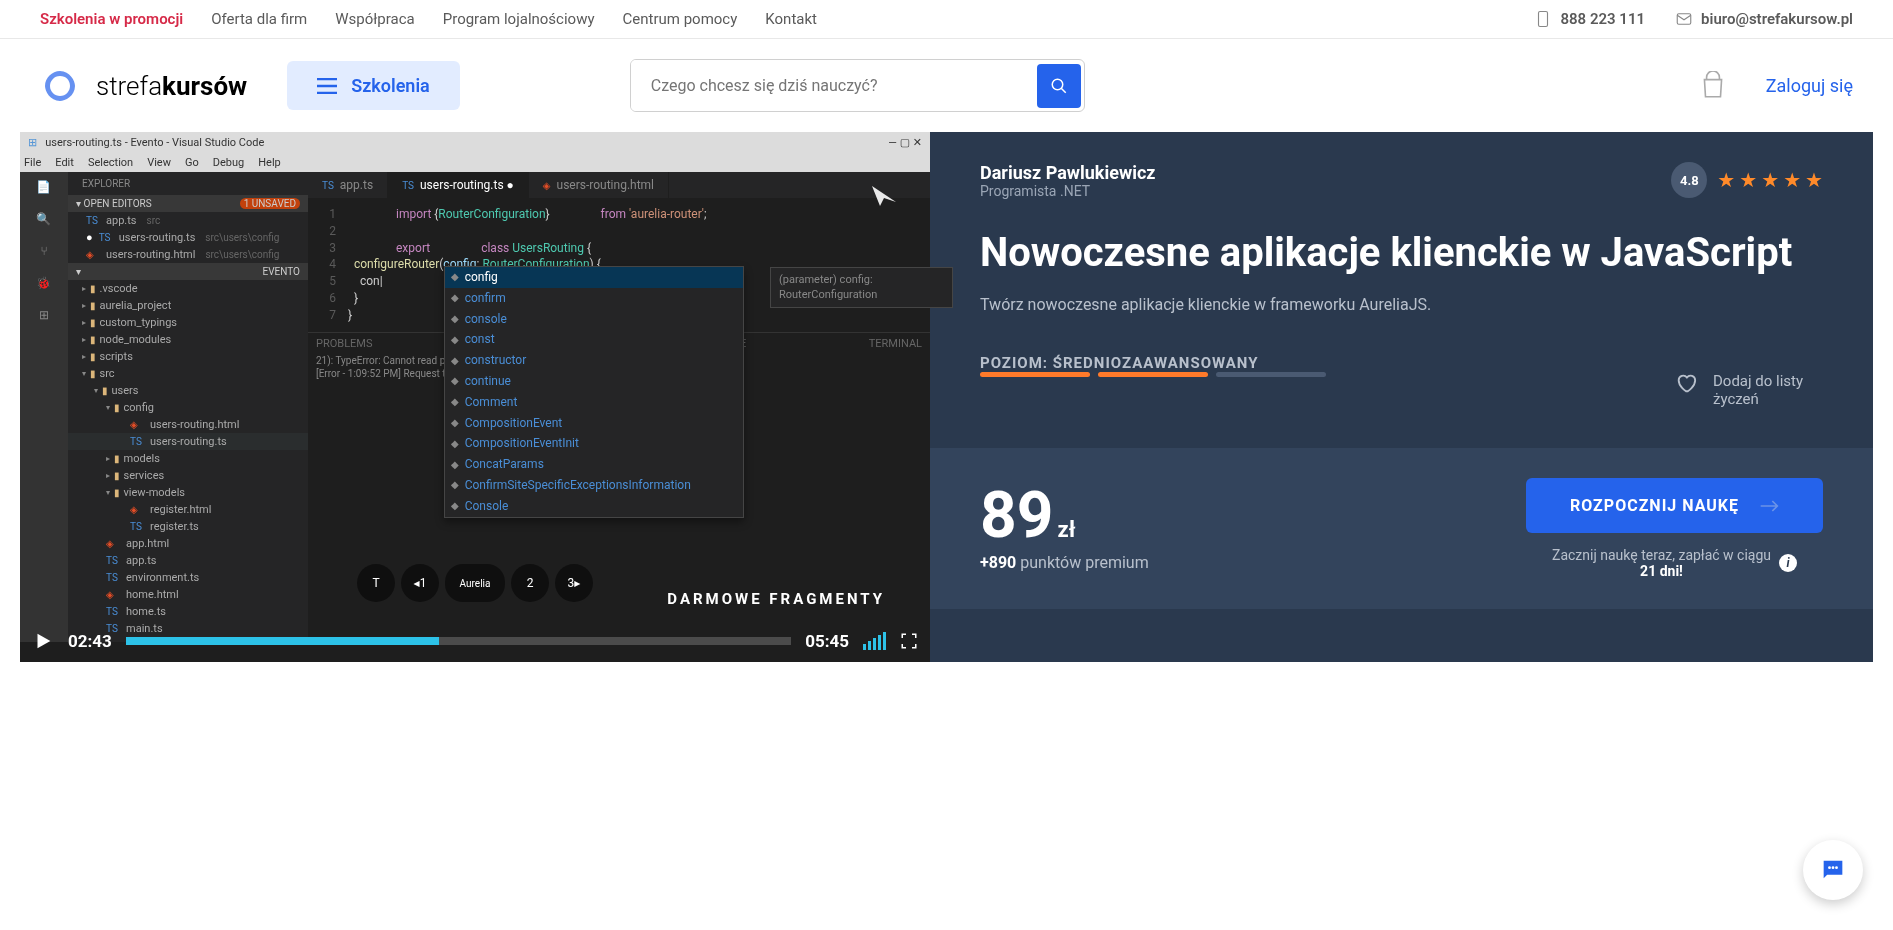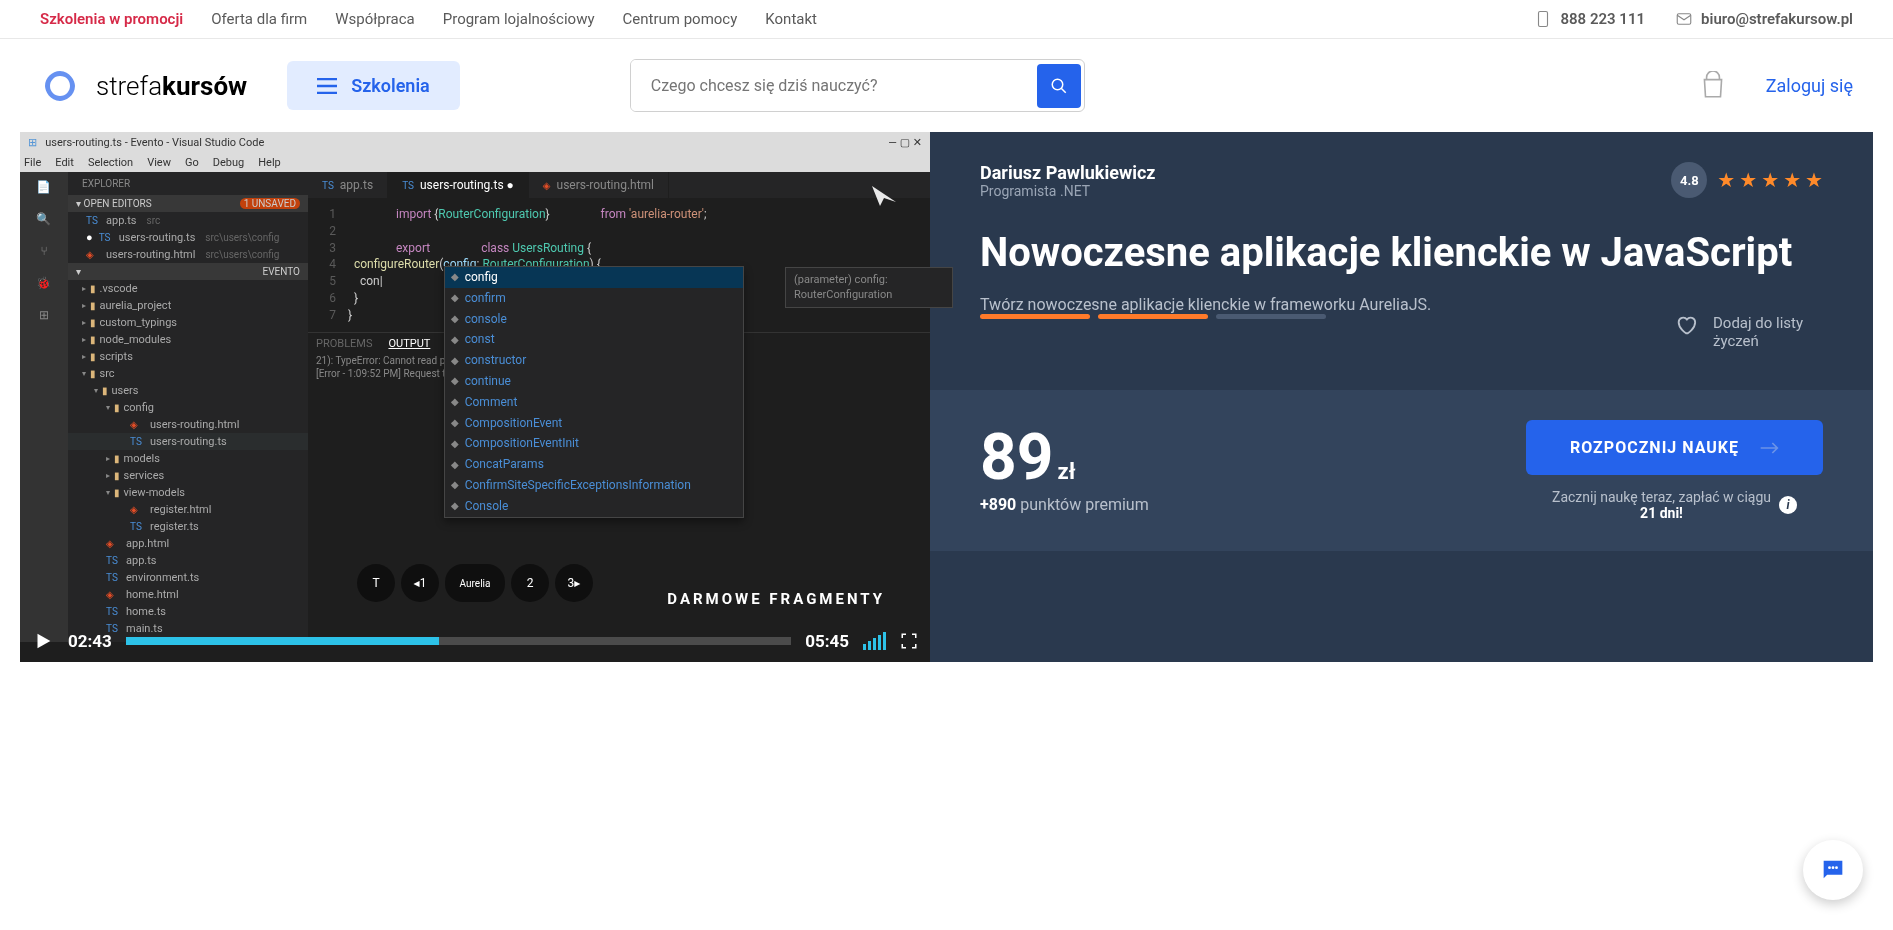--- a/index.html
+++ b/index.html
@@ -51,23 +51,23 @@
 .tab .ts { color: #4a8ed6; font-size: 10px; }
 .tab .html { color: #e44d26; font-size: 10px; }
 .code { padding: 8px 0; line-height: 1.4; position: relative; }
 .code-line { display: flex; }
 .line-num { width: 40px; text-align: right; color: #5a5a5a; padding-right: 12px; user-select: none; }
 .kw { color: #c586c0; margin-left: 48px; } .cls { color: #4ec9b0; } .str { color: #ce9178; } .fn { color: #dcdcaa; } .var { color: #9cdcfe; }
 .intellisense { position: absolute; left: 136px; top: 68px; background: #252526; border: 1px solid #454545; width: 300px; box-shadow: 0 4px 8px rgba(0,0,0,0.4);}
 .intellisense-item { padding: 2px 6px; font-size: 12px; color: #4a8ed6; display: flex; align-items: center; gap: 6px;}
 .intellisense-item.sel { background: #073655; color: #fff;}
 .intellisense-item .ii { color: #888; font-size: 10px;}
-.intellisense-side { position: absolute; right: -210px; top: 0; background: #252526; border: 1px solid #454545; padding: 4px 8px; color: #888; font-size: 11px; width: 168px;}
+.intellisense-side { position: absolute; right: -210px; top: 0; background: #252526; border: 1px solid #454545; padding: 4px 8px; color: #888; font-size: 11px; width: 183px;}
 .output-panel { height: 80px; background: #1e1e1e; border-top: 1px solid #333; padding: 4px 8px; font-size: 11px; color: #aaa;}
-.output-tabs { display: flex; gap: 16px; padding-bottom: 4px;}
+.output-tabs { display: flex; gap: 4px; padding-bottom: 4px; justify-content: space-between;}
 .output-tabs span { color: #666; cursor: pointer;}
 .output-tabs span.act { color: #fff; text-decoration: underline;}
 .output-text { color: #888; font-size: 10px; line-height: 1.3; overflow: hidden; }
 .watermark { position: absolute; right: 30px; top: 50px; color: #fff; opacity: 0.9; }
 .watermark svg { width: 32px; height: 32px; }
 .fragment-label { position: absolute; right: 45px; bottom: 54px; color: #fff; font-weight: 700; letter-spacing: 3px; font-size: 15px; }
 .floating-controls { position: absolute; left: 50%; transform: translateX(-50%); bottom: 60px; display: flex; gap: 6px; align-items: center;}
 .fc-btn { width: 38px; height: 38px; border-radius: 50%; background: rgba(0,0,0,0.5); color: #fff; display: flex; align-items: center; justify-content: center; font-size: 12px;}
 
 .video-controls { position: absolute; bottom: 0; left: 0; right: 0; height: 42px; display: flex; align-items: center; padding: 0 12px; gap: 14px; color: #fff; }
@@ -345,20 +345,21 @@
           <span>★</span>
             <span>★</span>
             <span>★</span>
             <span>★</span>
             <span>★</span>
         </div>
       </div>
     </div>
     <h1 class="course-title">Nowoczesne aplikacje klienckie w JavaScript</h1>
     <p class="course-desc">Twórz nowoczesne aplikacje klienckie w frameworku AureliaJS.</p>
+    <div class="level-label">POZIOM: ŚREDNIOZAAWANSOWANY</div>
     <div class="level-row">
       <div class="level-bars">
         <div class="level-bar filled"></div>
         <div class="level-bar filled"></div>
         <div class="level-bar"></div>
       </div>
       <div class="wishlist">
         <svg width="22" height="22" viewBox="0 0 24 24" fill="none" stroke="#b8c0cc" stroke-width="2">
             <path d="M12 21s-8-5-8-12a5 5 0 019-3 5 5 0 019 3c0 7-8 12-8 12z"></path>
           </svg>

